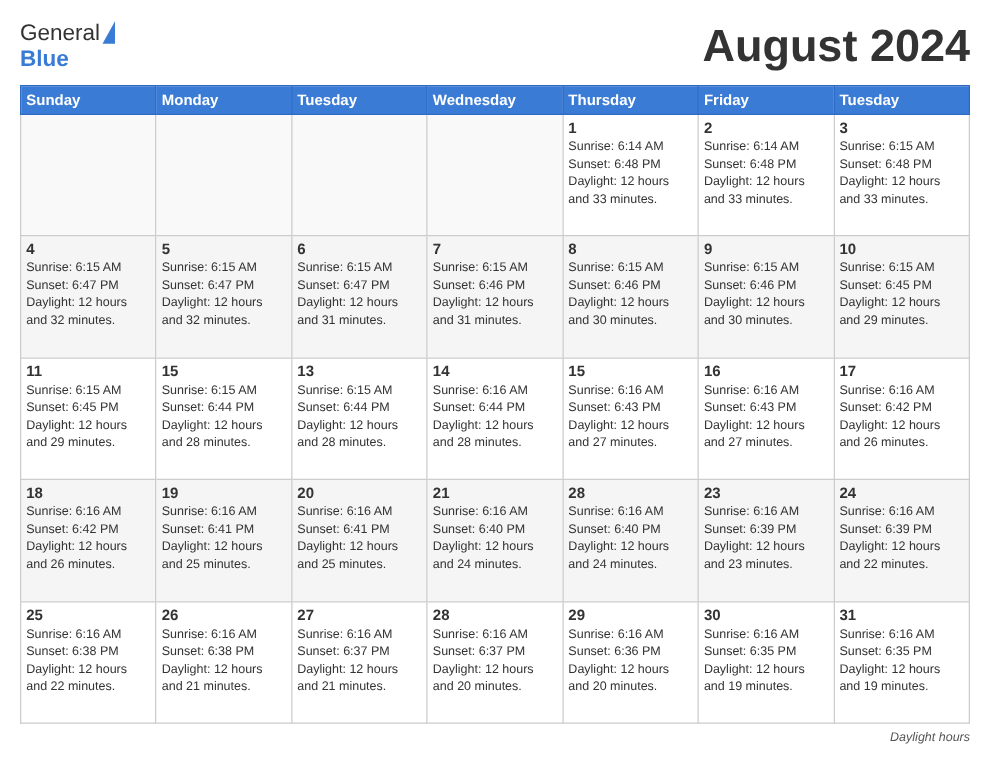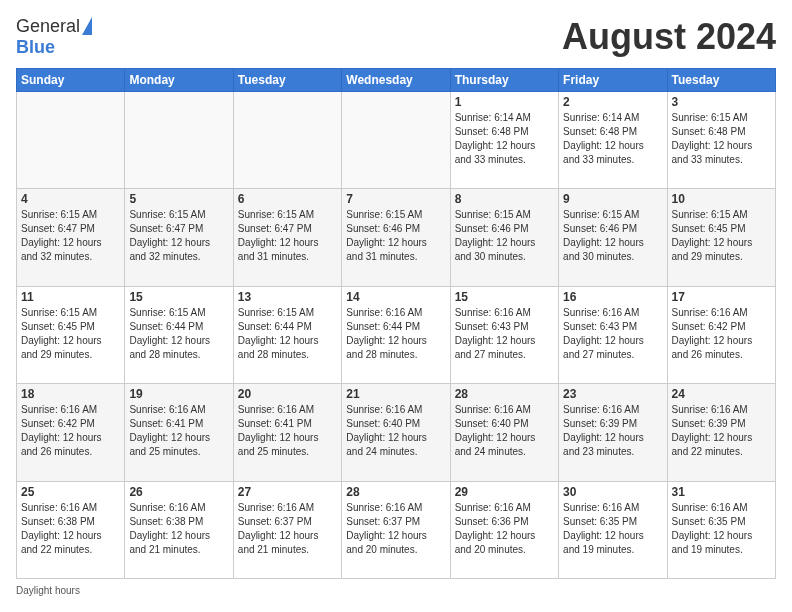--- a/index.html
+++ b/index.html
@@ -97,21 +97,22 @@
     }
     .day-detail {
       font-size: 10px;
       line-height: 1.4;
       color: #333;
     }
     .footer {
       margin-top: 6px;
       font-size: 10px;
       color: #555;
-      text-align: left;
+      text-align: right;
+      font-style: italic;
     }
     table {
       border-collapse: collapse;
       width: 100%;
     }
   </style>
 </head>
 <body>
 
 <div class="page">

